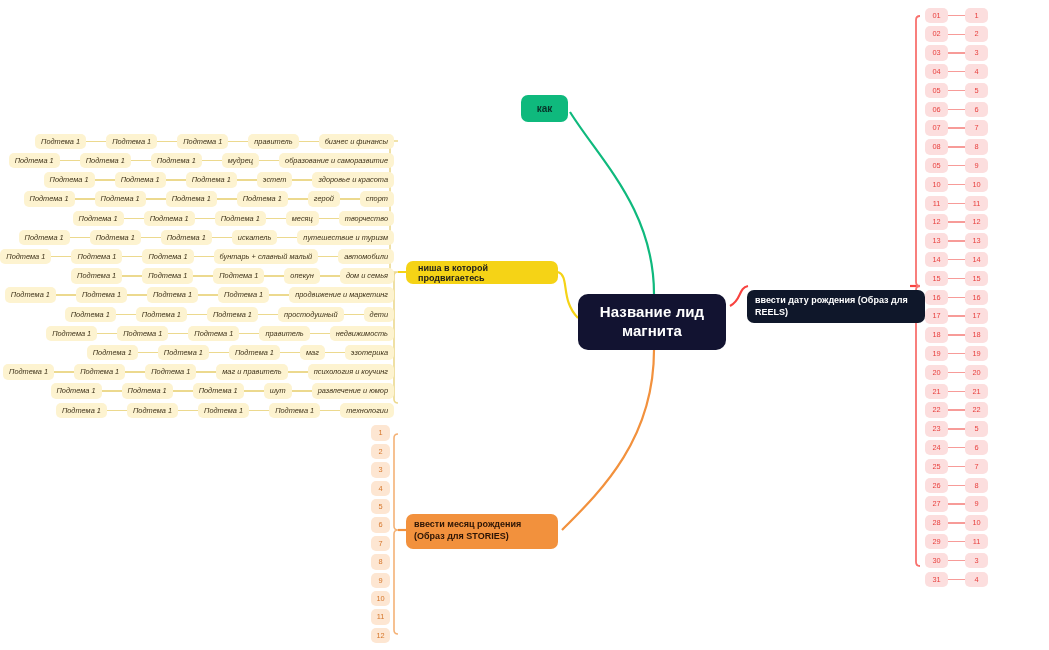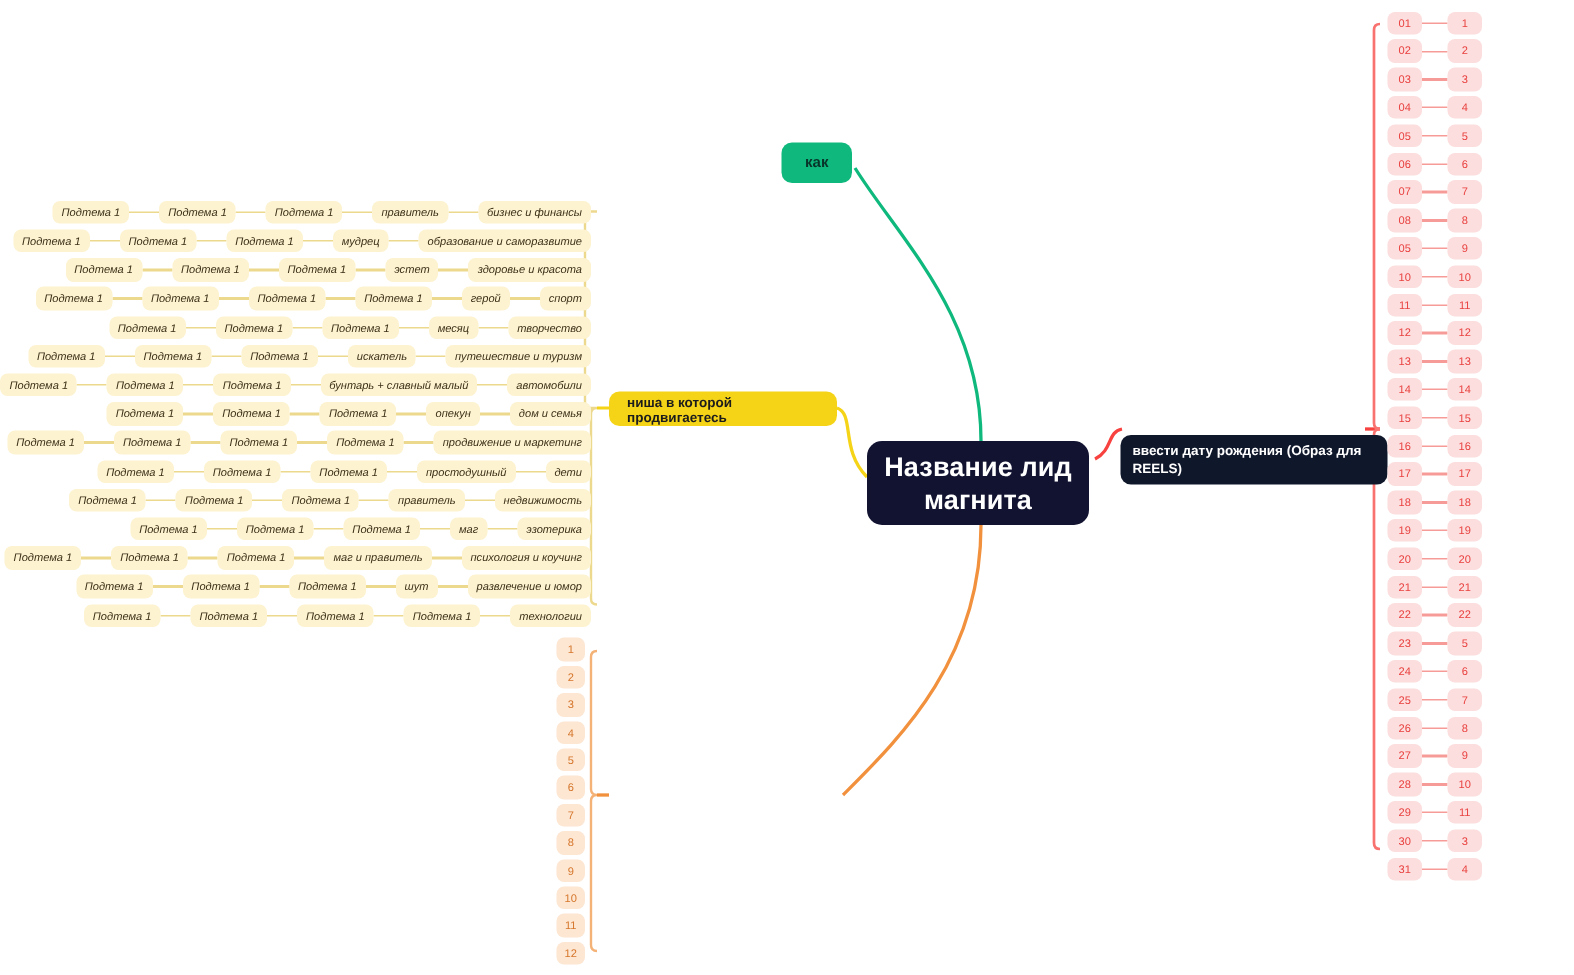--- a/index.html
+++ b/index.html
@@ -41,21 +41,21 @@
   .central {
     left: 578px;
     top: 294px;
     width: 148px;
     height: 56px;
     background: #121331;
     color: #ffffff;
     border-radius: 10px;
     justify-content: center;
     text-align: center;
-    font-size: 18px;
+    font-size: 15px;
     font-weight: 700;
     line-height: 1.25;
     letter-spacing: .1px;
   }
 
   
   .branch {
     font-weight: 700;
     color: #1c1c1c;
   }
@@ -232,20 +232,23 @@
   </div>
 
   <div class="node branch branch-yellow">
     <span>ниша в которой продвигаетесь</span>
   </div>
 
   <div class="node branch branch-red">
     <span>ввести дату рождения (Образ для REELS)</span>
   </div>
 
+  <div class="node branch branch-orange">
+    <span>ввести месяц рождения (Образ для STORIES)</span>
+  </div>
 
   <div class="topic-rows" id="topic-rows">
       <div class="topic-row">
         <span class="chip">Подтема 1</span>
         <span class="chip-link"></span>
         <span class="chip">Подтема 1</span>
         <span class="chip-link"></span>
         <span class="chip">Подтема 1</span>
         <span class="chip-link"></span>
         <span class="chip">правитель</span>

